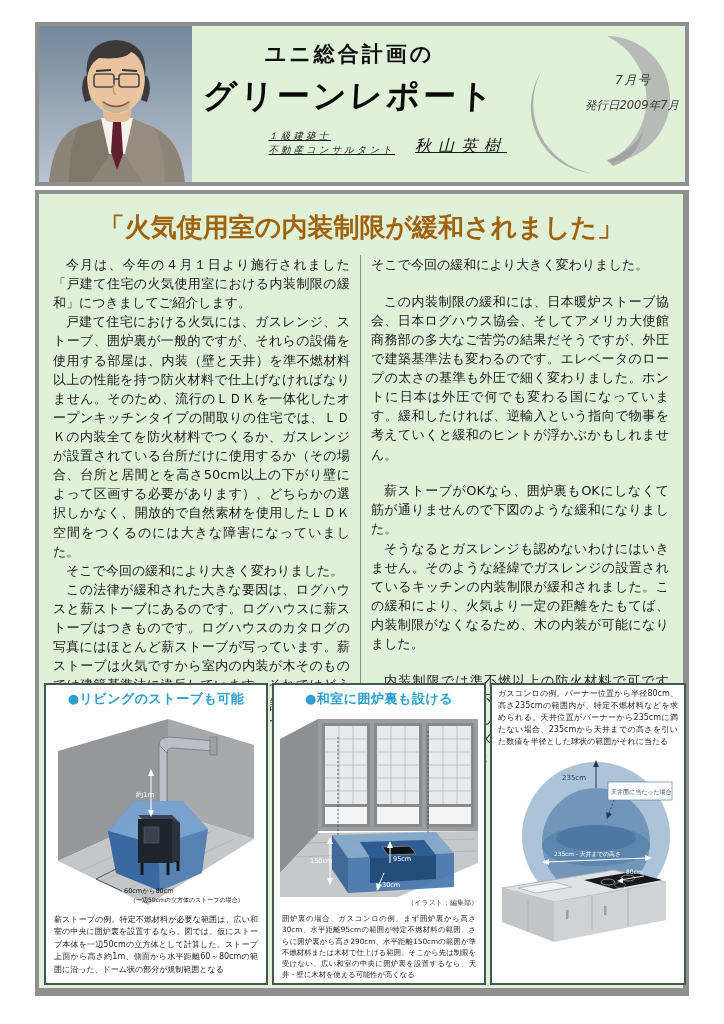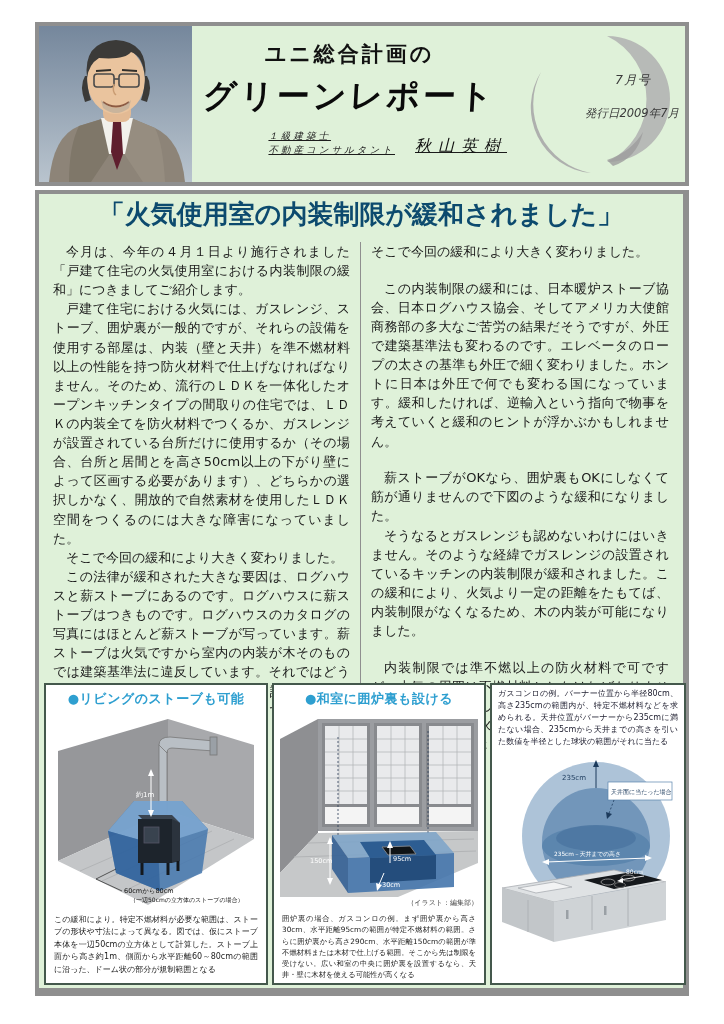--- a/index.html
+++ b/index.html
@@ -17,28 +17,28 @@
   .header-center { flex:1; text-align:center; padding-top:14px; }
   .company-line { font-size:21px; font-weight:bold; letter-spacing:3px; color:#111; }
   .report-title { font-size:33px; font-weight:900; letter-spacing:3px; color:#0a0a0a;
                   margin-top:6px; transform:skewX(-3deg); }
   .cred-row { display:flex; justify-content:flex-end; align-items:flex-end; gap:20px; margin-top:10px;text-decoration:underline; }
   .quals { font-size:9.5px; letter-spacing:3px; color:#222; line-height:1.5; text-align:left; font-style:italic; }
   .author-name { font-size:16px; letter-spacing:7px; color:#111; font-style:italic; padding-bottom:1px; }
   .header-right { position:relative; width:178px; flex:none;text-decoration:underline; }
   .moon-wrap { position:absolute; right:14px; top:6px; width:150px; height:150px; }
   .issue-no { position:absolute; right:34px; top:46px; font-size:12.5px; font-style:italic; color:#3a3a3a; letter-spacing:1px; }
-  .issue-date { position:absolute; right:6px; top:80px; font-size:11.5px; font-style:italic; color:#3a3a3a; }
+  .issue-date { position:absolute; right:6px; top:72px; font-size:11.5px; font-style:italic; color:#3a3a3a; }
   
   .main-box {
     position:absolute; left:35px; top:190px; width:654px; height:806px;
     background:#dff1d9; border:4px solid #8f8f8f; border-bottom-width:8px; border-right-width:6px;
   }
   .headline { text-align:center; font-size:26px; font-weight:bold; letter-spacing:0px;
-              color:#0c4a6e; margin-top:3px; }
+              color:#a16207; margin-top:16px; }
   .columns { display:flex; margin-top:10px; padding:0 4px; }
   .col { width:50%; padding:0 10px; font-size:13px; line-height:1.47; text-align:justify; color:#1a1a1a; }
   .col p { text-indent:1em; }
   .col-left { border-right:1px solid #8f8f8f; }
   .col-right p:first-child { text-indent:0; }
   .col-right p:nth-child(2), .col-right p:nth-child(3), .col-right p:nth-child(5) { margin-top:1.35em; }
   
   .panels { position:absolute; left:5px; top:489px; display:flex; gap:4px; }
   .panel { background:#ffffff; border:2px solid #44584c; height:302px; padding:3px 4px; position:relative; }
   .panel-1 { width:224px; } .panel-2 { width:214px; } .panel-3 { width:196px; }
@@ -165,21 +165,21 @@
           <line x1="101" y1="62" x2="101" y2="102" stroke="#ffffff" stroke-width="1"></line>
           <polygon points="101,58 98,65 104,65" fill="#ffffff"></polygon>
           <polygon points="101,106 98,99 104,99" fill="#ffffff"></polygon>
           <text x="86" y="86" font-size="7" fill="#ffffff">約1m</text>
 
           <line x1="46" y1="168" x2="66" y2="158" stroke="#222" stroke-width="0.7"></line>
           <line x1="46" y1="168" x2="72" y2="180" stroke="#222" stroke-width="0.7"></line>
           <text x="74" y="182" font-size="6.5" fill="#111">60cmから80cm</text>
           <text x="80" y="191" font-size="6" fill="#111">（一辺50cmの立方体のストーブの場合）</text>
         </svg>
-        <div class="panel-caption">この緩和により。特定不燃材料が必要な範囲は、ストーブの形状や寸法によって異なる。図では、仮にストーブ本体を一辺50cmの立方体として計算した。ストーブ上面から高さ約1m、側面から水平距離60～80cmの範囲に沿った、ドーム状の部分が規制範囲となる</div>
+        <div class="panel-caption">薪ストーブの例。特定不燃材料が必要な範囲は、広い和室の中央に囲炉裏を設置するなら。図では、仮にストーブ本体を一辺50cmの立方体として計算した。ストーブ上面から高さ約1m、側面から水平距離60～80cmの範囲に沿った、ドーム状の部分が規制範囲となる</div>
       </div>
 
       <div class="panel panel-2">
         <div class="panel-title">●和室に囲炉裏も設ける</div>
         <svg width="202" height="186" viewBox="0 0 202 186">
 
           <polygon points="2,28 40,8 40,122 2,162" fill="#8e8f92"></polygon>
 
           <rect x="40" y="8" width="160" height="112" fill="#9b9da1"></rect>
           <g>

